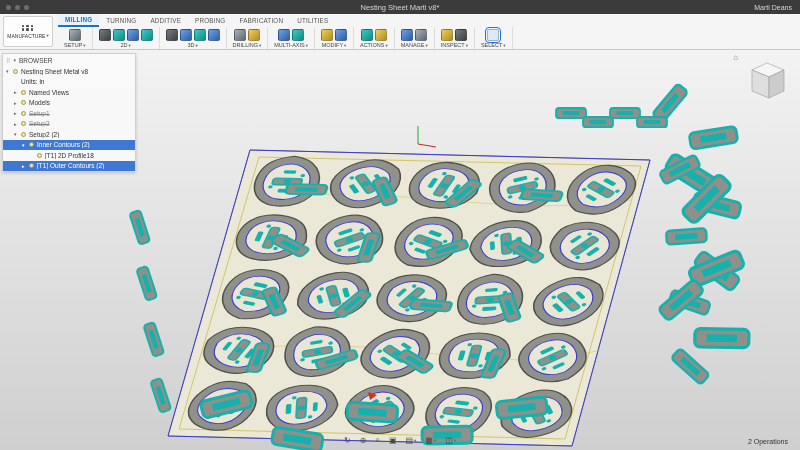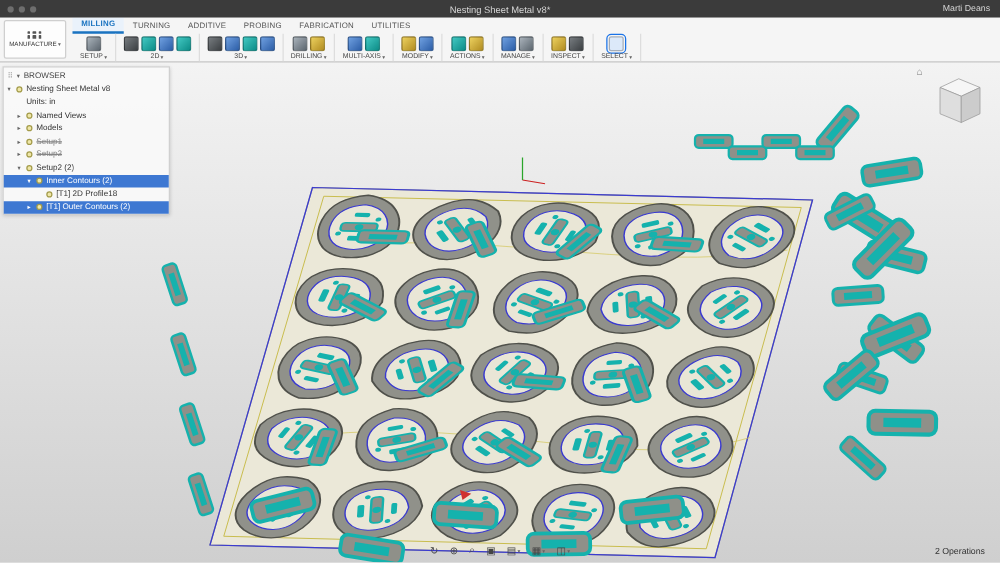--- a/index.html
+++ b/index.html
@@ -66,21 +66,21 @@
 <body>
 
 <div class="app">
 
   <div class="titlebar">
     <div class="traffic">
       <span class="dot"></span>
       <span class="dot"></span>
       <span class="dot"></span>
     </div>
-    <div class="title">Nesting Sheet Metal v8*</div>
+    <div class="title">Nesting Sheet Marti v8*</div>
     <div class="user">Marti Deans</div>
   </div>
 
   <div class="ribbon">
     <div class="workspace">
       <div class="ws-grid">
           <i></i>
           <i></i>
           <i></i>
           <i></i>

